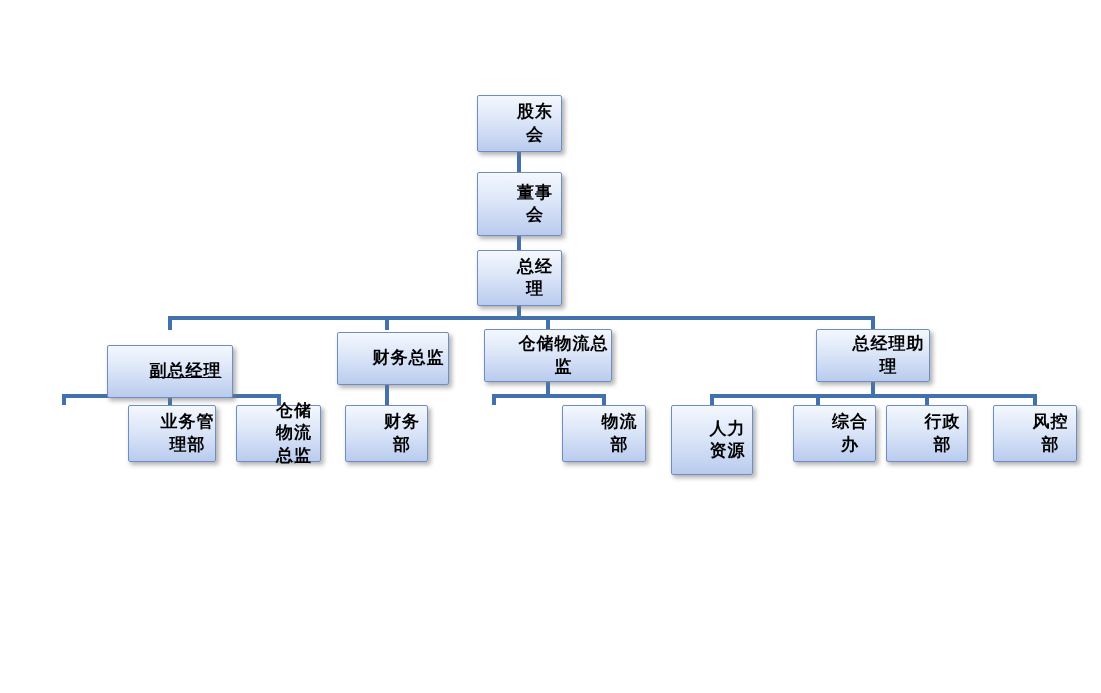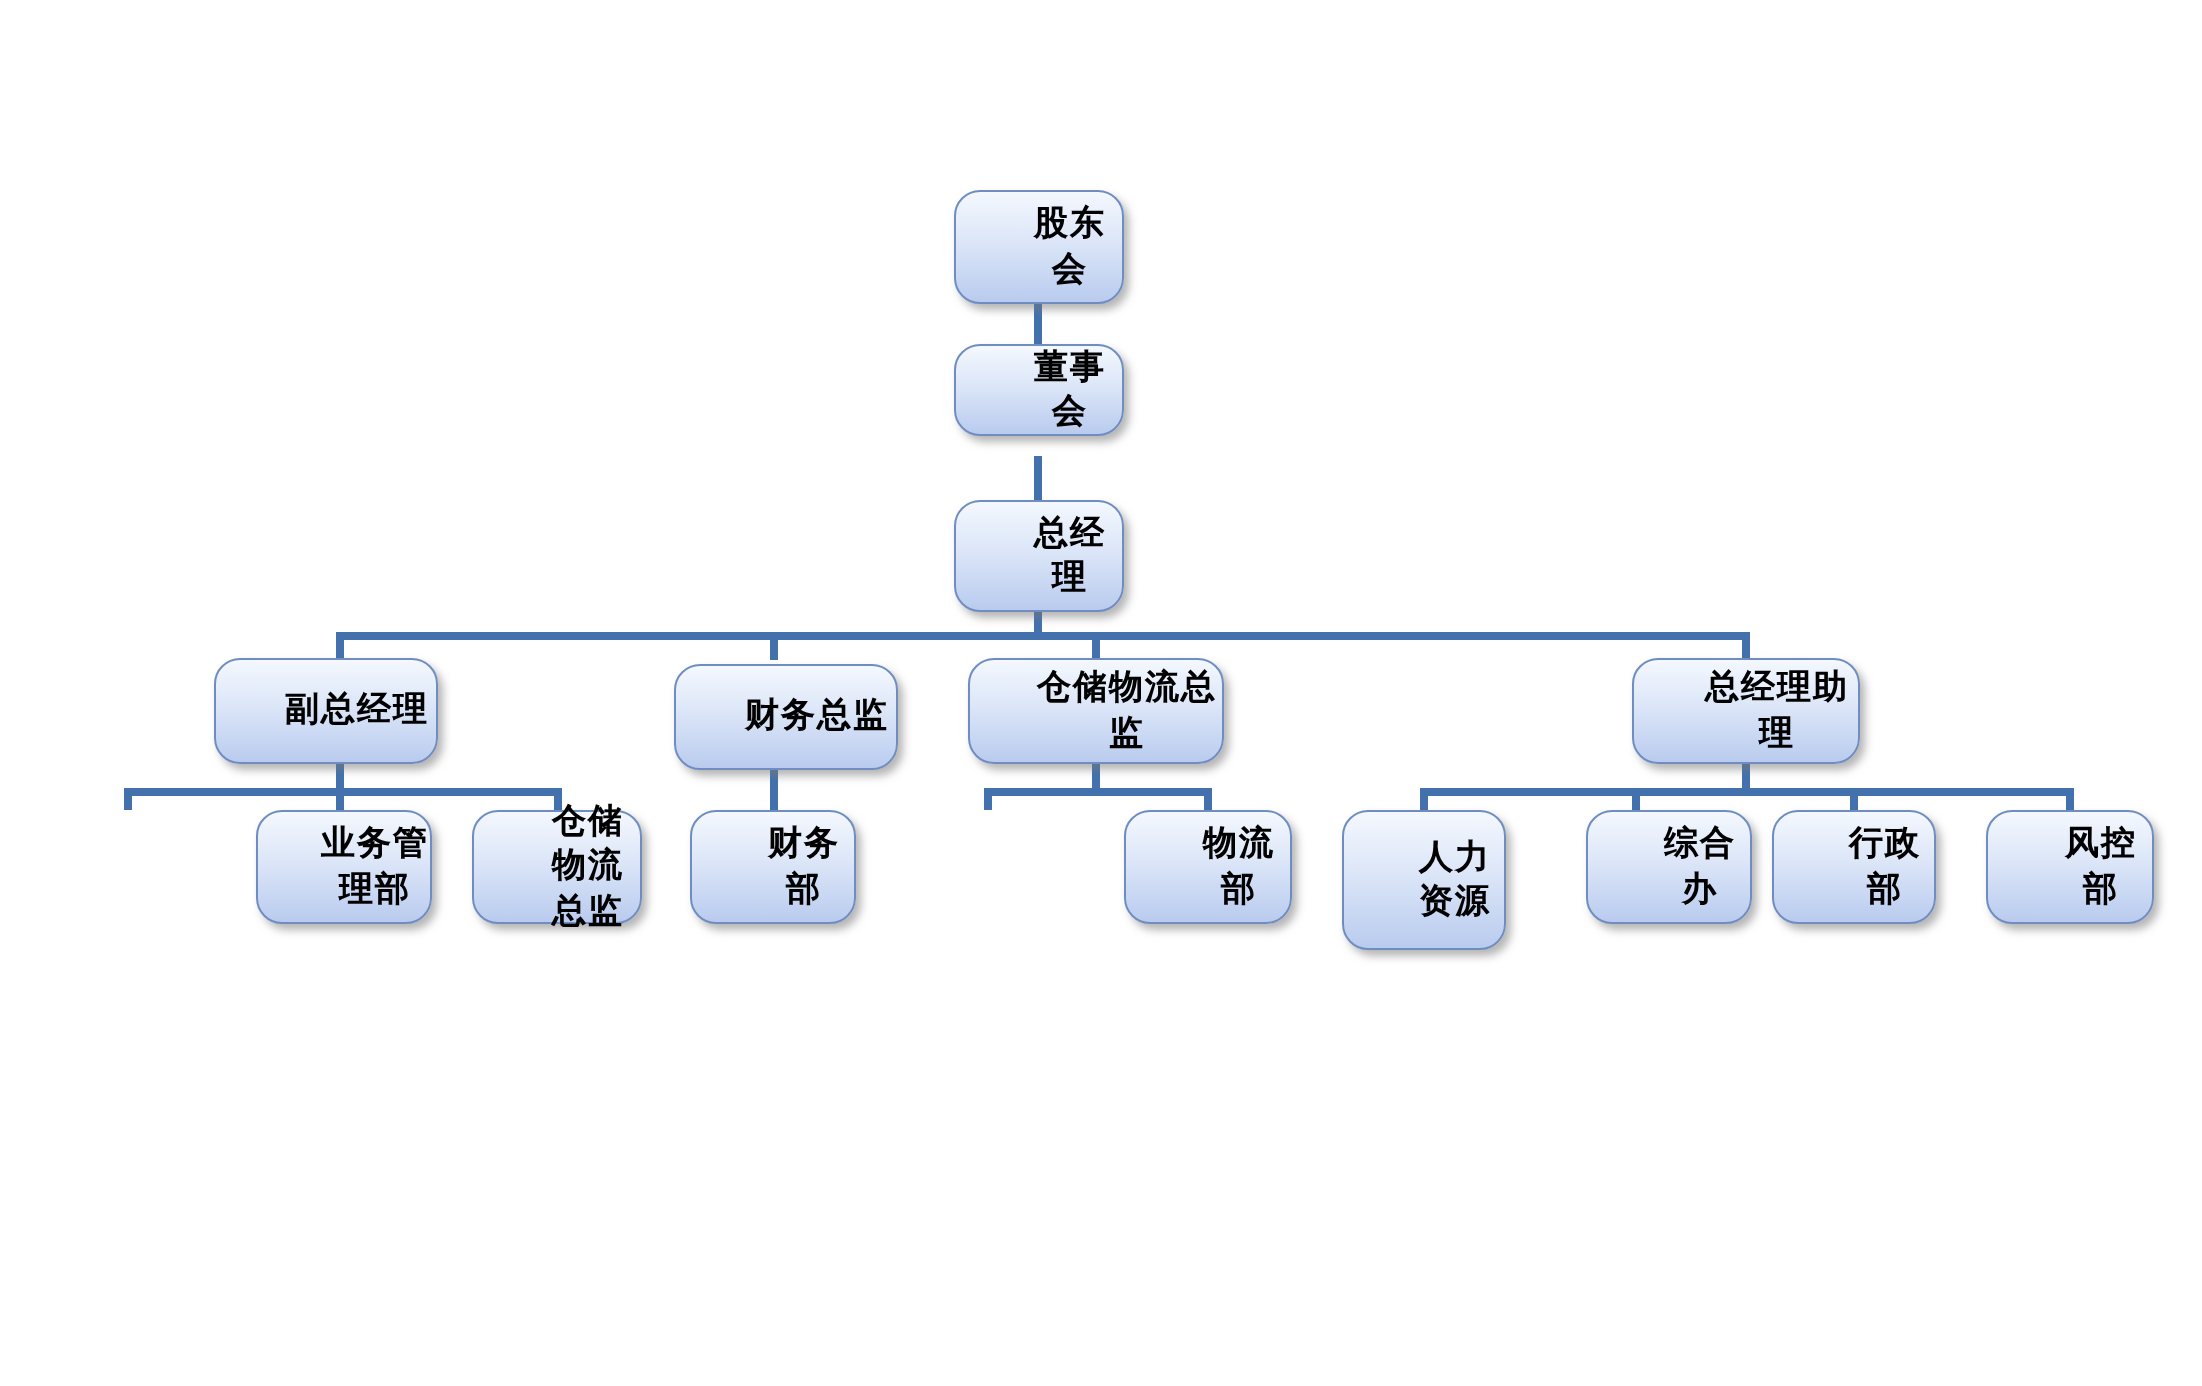--- a/index.html
+++ b/index.html
@@ -15,21 +15,21 @@
     overflow: hidden;
     font-family: "Liberation Serif", "DejaVu Serif", serif;
   }
   .node {
     position: absolute;
     display: flex;
     align-items: center;
     justify-content: center;
     box-sizing: border-box;
     border: 1.5px solid var(--node-border, #6f8dc0);
-    border-radius: 13px;
+    border-radius: 2px;
     background: linear-gradient(180deg,
       var(--node-fill-top, #f4f8fe) 0%,
       #dce6f8 45%,
       var(--node-fill-bottom, #b9cbee) 100%);
     box-shadow: 2.5px 3px 4px rgba(120,120,120,0.55);
     color: var(--text, #000000);
     font-weight: bold;
     font-size: 17px;
     line-height: 1.3;
     letter-spacing: 1px;
@@ -73,28 +73,28 @@
   <div class="conn" style="left:871px; top:382px; width:4px; height:16px;"></div>
   <div class="conn" style="left:710px; top:394px; width:327px; height:4px;"></div>
   <div class="conn" style="left:710px; top:394px; width:4px; height:11px;"></div>
   <div class="conn" style="left:816px; top:394px; width:4px; height:11px;"></div>
   <div class="conn" style="left:925px; top:394px; width:4px; height:11px;"></div>
   <div class="conn" style="left:1033px; top:394px; width:4px; height:11px;"></div>
 
   <div class="node" style="left:477px; top:95px; width:85px; height:57px;">
     <span class="lbl">股东会</span>
   </div>
-  <div class="node" style="left:477px; top:172px; width:85px; height:46px;">
+  <div class="node" style="left:477px; top:172px; width:85px; height:64px;">
     <span class="lbl">董事会</span>
   </div>
   <div class="node" style="left:477px; top:250px; width:85px; height:56px;">
     <span class="lbl">总经理</span>
   </div>
 
-  <div class="node" style="left:107px; top:329px; width:112px; height:53px;">
+  <div class="node" style="left:107px; top:345px; width:126px; height:53px;text-decoration:underline;">
     <span class="lbl">副总经理</span>
   </div>
   <div class="node" style="left:337px; top:332px; width:112px; height:53px;text-align:right;">
     <span class="lbl">财务总监</span>
   </div>
   <div class="node" style="left:484px; top:329px; width:128px; height:53px;">
     <span class="lbl">仓储物流总监</span>
   </div>
   <div class="node" style="left:816px; top:329px; width:114px; height:53px;">
     <span class="lbl">总经理助理</span>

